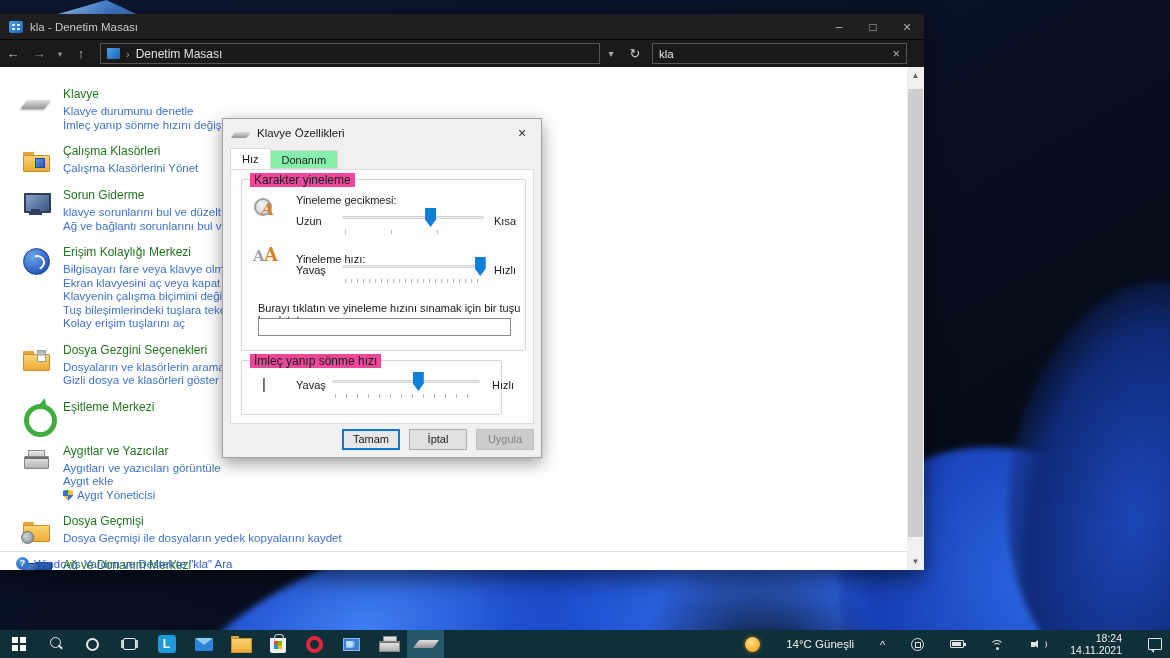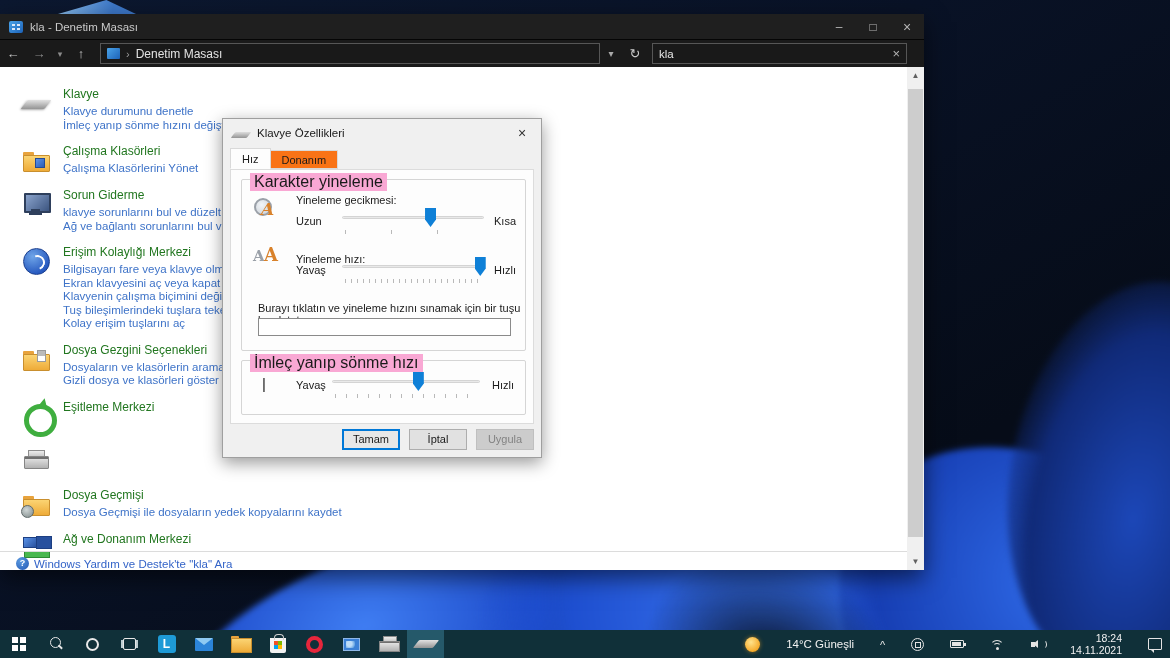--- a/index.html
+++ b/index.html
@@ -100,28 +100,28 @@
   .sb-thumb { position:absolute; left:1px; top:22px; width:15px; height:448px; background:#cdcdcd; }
 
   
   .dialog { position:absolute; left:222px; top:118px; width:320px; height:340px; background:#f0f0f0;
         border:1px solid #9f9f9f; box-shadow:0 5px 16px rgba(0,0,0,.40); font-size:11px; color:#1a1a1a; }
   .dlg-titlebar { height:28px; display:flex; align-items:center; padding-left:8px; }
   .dlg-kbd-icon { width:16px; height:6px; background:linear-gradient(#ddd,#949494); transform:skewX(-38deg); margin:4px 8px 0 2px; border-radius:1px; }
   .dlg-title { flex:1; font-size:11.5px; }
   .dlg-close { width:38px; height:28px; text-align:center; line-height:28px; font-size:14px; color:#333; }
   .tabs { position:absolute; left:7px; top:31px; display:flex; z-index:3; }
-  .tab { height:19px; padding:3px 11px 0; border:1px solid #d9d9d9; background:#f97316; margin-right:-1px; }
+  .tab { height:19px; padding:3px 11px 0; border:1px solid #d9d9d9; background:#86efac; margin-right:-1px; }
   .tab.active { background:#fdfdfd; height:21px; margin-top:-2px; padding-top:4px; border-bottom:1px solid #fdfdfd; z-index:4; position:relative;text-align:center; }
   .page { position:absolute; left:7px; right:7px; top:50px; height:255px; background:#fdfdfd; border:1px solid #dcdcdc; }
 
   .groupbox { position:absolute; border:1px solid #d5d5d5; border-radius:2px; }
-  .gb-label { position:absolute; top:-7px; left:8px; background:#f9a8d4; padding:0 4px; font-size:16px; color:#1a1a1a; }
+  .gb-label { position:absolute; top:-7px; left:8px; background:#ec4899; padding:0 4px; font-size:12px; color:#1a1a1a; }
   .g1 { left:10px; top:9px; width:285px; height:172px; }
-  .g2 { left:10px; top:190px; width:285px; height:55px; }
+  .g2 { left:10px; top:190px; width:261px; height:55px; }
 
   .dlg-lbl { position:absolute; font-size:11px; color:#1a1a1a; }
   .slider { position:absolute; height:28px; }
   .s-track { position:absolute; left:0; right:0; top:8px; height:3px; background:#e9e9e9; border:1px solid #d4d4d4; border-radius:2px; }
   .s-thumb { position:absolute; top:0; width:11px; height:19px; background:#0f80d7;
         clip-path:polygon(0 0,100% 0,100% 60%,50% 100%,0 60%); }
   .s-ticks { position:absolute; left:3px; right:3px; top:22px; height:4px;
         background:repeating-linear-gradient(90deg,#b9b9b9 0 1px,transparent 1px 46px); }
   .s-ticks.dense { background:repeating-linear-gradient(90deg,#b9b9b9 0 1px,transparent 1px 6px); }
   .s-ticks.med { background:repeating-linear-gradient(90deg,#b9b9b9 0 1px,transparent 1px 11px); }
@@ -294,20 +294,29 @@
 
         <div class="result">
           <div class="ricon i-sync"></div>
           <div>
             <div class="rtitle">Eşitleme Merkezi</div>
           </div>
         </div>
 
         <div class="result">
           <div class="ricon i-printer"></div>
+          <div>
+            <div class="rtitle">Aygıtlar ve Yazıcılar</div>
+            <div class="rlink">Aygıtları ve yazıcıları görüntüle</div>
+            <div class="rlink">Aygıt ekle</div>
+            <div class="rlink">
+              <span class="shield-icon"></span>
+              <span>Aygıt Yöneticisi</span>
+            </div>
+          </div>
         </div>
 
         <div class="result">
           <div class="ricon i-folder">
               <span class="i-extra x-clock"></span>
             </div>
           <div>
             <div class="rtitle">Dosya Geçmişi</div>
             <div class="rlink">Dosya Geçmişi ile dosyaların yedek kopyalarını kaydet</div>
           </div>

